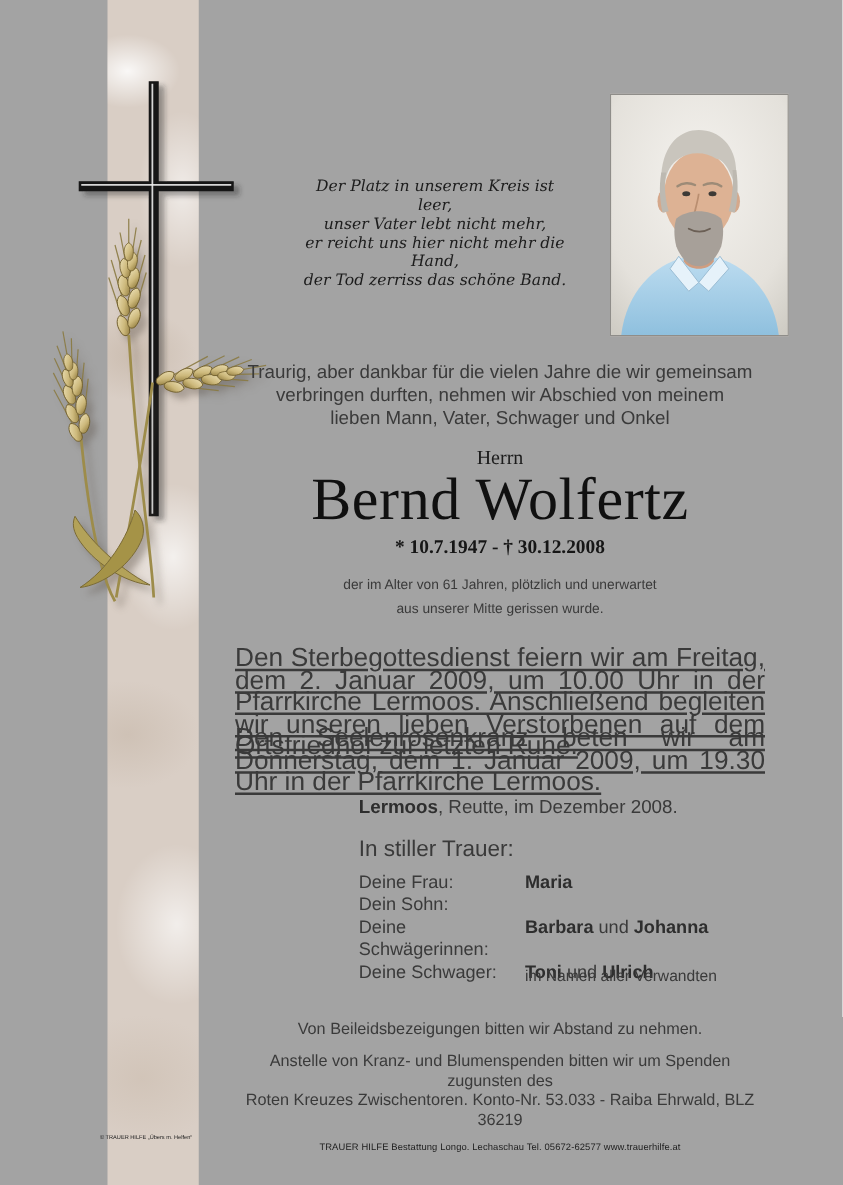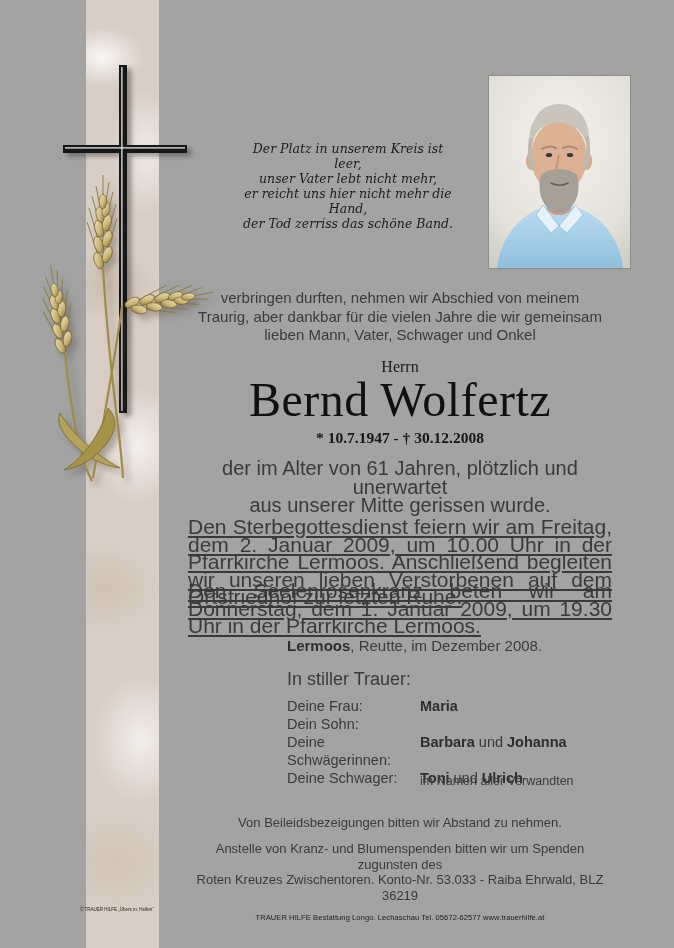--- a/index.html
+++ b/index.html
@@ -31,21 +31,21 @@
 
   .col{position:absolute;left:188px;width:424px;}
   .intro{top:289px;text-align:center;font-size:15px;line-height:18.5px;color:#3a3a3a;}
   .salutation{top:358px;text-align:center;font-family:"Liberation Serif",serif;
               font-size:16px;color:#1c1c1c;}
   .name{top:380px;text-align:center;font-family:"Liberation Serif",serif;
         font-size:48px;font-weight:500;line-height:40px;letter-spacing:.5px;
         color:#101010;margin:0;}
   .dates{top:429px;text-align:center;font-family:"Liberation Serif",serif;
          font-weight:bold;font-size:15.5px;color:#161616;}
-  .age{top:459px;text-align:center;font-size:20px;line-height:18.5px;color:#3a3a3a;}
+  .age{top:459px;text-align:center;font-size:11px;line-height:18.5px;color:#3a3a3a;}
   .para{position:absolute;left:188px;width:424px;margin:0;text-align:justify;
         font-size:21px;line-height:17.6px;color:#3a3a3a;text-decoration:underline;}
   .p1{top:518px;}
   .p2{top:582px;}
   .placedate{position:absolute;left:287px;top:637px;font-size:15px;color:#3a3a3a;}
   .trauer{position:absolute;left:287px;top:669px;font-size:18px;color:#3a3a3a;}
   .family{position:absolute;left:287px;top:697px;font-size:14.5px;line-height:18px;color:#3a3a3a;}
   .fam-row{display:flex;}
   .fam-label{flex:0 0 133px;}
   .fam-val span{margin-right:4px;margin-top:30px;}
@@ -157,22 +157,22 @@
   </div>
 
   <div class="verse">
     <div>Der Platz in unserem Kreis ist leer,</div>
     <div>unser Vater lebt nicht mehr,</div>
     <div>er reicht uns hier nicht mehr die Hand,</div>
     <div>der Tod zerriss das schöne Band.</div>
   </div>
 
   <div class="col intro">
+    <div>Traurig, aber dankbar für die vielen Jahre die wir gemeinsam</div>
     <div>verbringen durften, nehmen wir Abschied von meinem</div>
-    <div>Traurig, aber dankbar für die vielen Jahre die wir gemeinsam</div>
     <div>lieben Mann, Vater, Schwager und Onkel</div>
   </div>
 
   <div class="col salutation">Herrn</div>
 
   <h1 class="col name">Bernd Wolfertz</h1>
 
   <div class="col dates">* 10.7.1947  - † 30.12.2008</div>
 
   <div class="col age">

